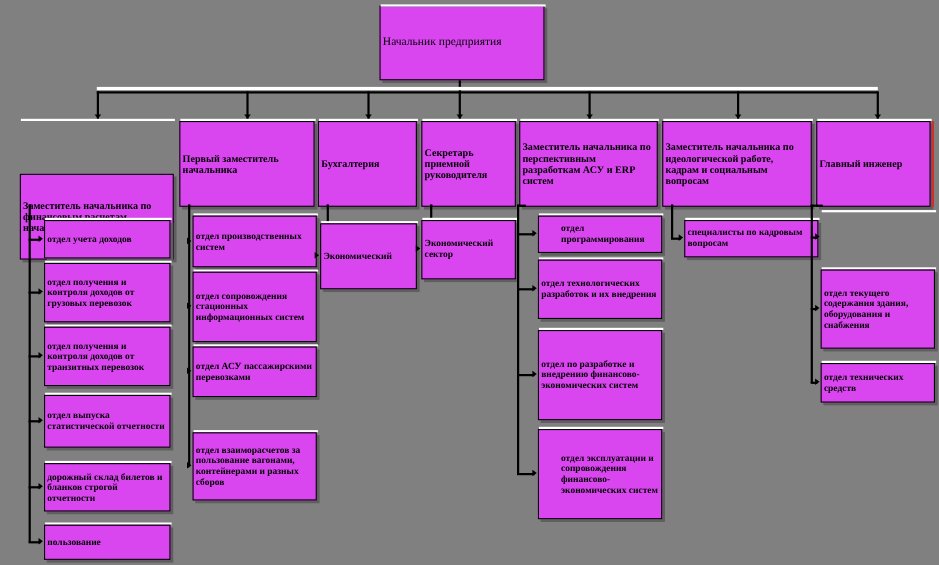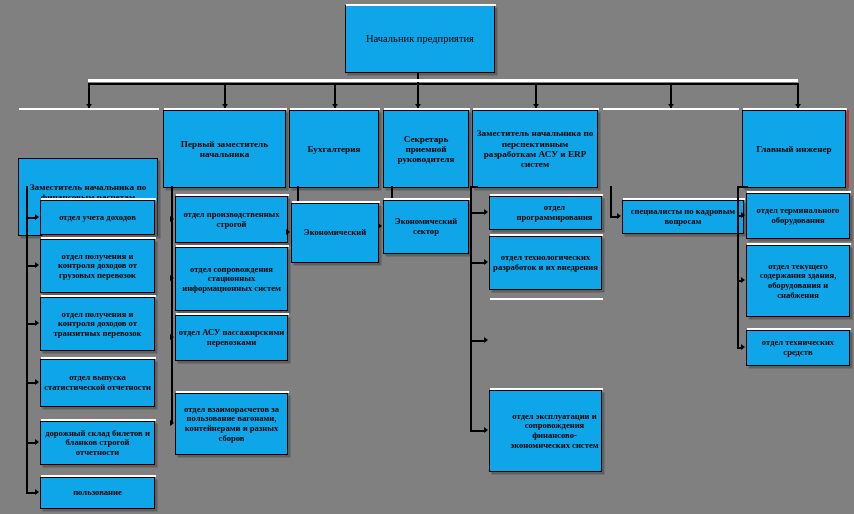--- a/index.html
+++ b/index.html
@@ -7,28 +7,28 @@
     width:854px;height:514px;
     background:#808080;
     font-family:"Liberation Serif","DejaVu Serif",serif;
     overflow:hidden;
     position:relative;
   }
   #canvas{position:absolute;left:0;top:0;width:854px;height:514px;}
 
   .box{
     position:absolute;
-    background:#0ea5e9;
+    background:#d946ef;
     border:1.5px solid #000;
     box-shadow:2.5px 2.5px 0 #5f5f5f;
     box-sizing:border-box;
     display:flex;
     align-items:center;
     justify-content:center;
-    text-align:center;
+    text-align:left;
     color:#000;
     line-height:1.12;
     padding:1px 2px;
   }
   .box span{display:block;width:100%;}
 
   .lvl1{font-size:10.5px;}
   .lvl2{font-size:9.2px;font-weight:bold;}
   .lvl3{font-size:8.6px;font-weight:bold;}
 
@@ -89,20 +89,23 @@
     </div>
     <div class="line vline" style="left: 535px; top: 83px; height: 27px;"></div>
     <div class="arrowdn" style="left: 533px; top: 104px;"></div>
     <div class="hi" style="left: 473px; top: 108px; width: 126px; height: 2px;"></div>
     <div class="box lvl2" style="left: 472px; top: 110px; width: 126px; height: 78px;">
       <span>Заместитель начальника по перспективным разработкам АСУ и ERP систем</span>
     </div>
     <div class="line vline" style="left: 670px; top: 83px; height: 27px;"></div>
     <div class="arrowdn" style="left: 668px; top: 104px;"></div>
     <div class="hi" style="left: 603px; top: 108px; width: 136px; height: 2px;"></div>
+    <div class="box lvl2" style="left: 602px; top: 110px; width: 136px; height: 78px;">
+      <span>Заместитель начальника по идеологической работе, кадрам и социальным вопросам</span>
+    </div>
     <div class="line vline" style="left: 797px; top: 83px; height: 27px;"></div>
     <div class="arrowdn" style="left: 795px; top: 104px;"></div>
     <div class="hi" style="left: 743px; top: 108px; width: 104px; height: 2px;"></div>
     <div class="box lvl2" style="left: 742px; top: 110px; width: 104px; height: 78px;">
       <span>Главный инженер</span>
     </div>
     <div class="redbar" style="left: 847px; top: 110px; height: 78px;"></div>
     <div class="line vline" style="left: 26px; top: 186px; height: 307px;"></div>
     <div class="line hline" style="left: 26px; top: 186px; width: 2px;"></div>
     <div class="line hline" style="left: 26px; top: 216.5px; width: 11px;"></div>
@@ -140,21 +143,21 @@
     <div class="hi" style="left: 41px; top: 475px; width: 115px; height: 2px;"></div>
     <div class="box lvl3" style="left: 40px; top: 477px; width: 115px; height: 32px;">
       <span>пользование</span>
     </div>
     <div class="line vline" style="left: 171px; top: 186px; height: 238px;"></div>
     <div class="line hline" style="left: 171px; top: 186px; width: 2px;"></div>
     <div class="line hline" style="left: 171px; top: 218.5px; width: 1px;"></div>
     <div class="arrow" style="left: 170px; top: 215.5px;"></div>
     <div class="hi" style="left: 176px; top: 194px; width: 113px; height: 2px;"></div>
     <div class="box lvl3" style="left: 175px; top: 196px; width: 113px; height: 47px;">
-      <span>отдел производственных строгой</span>
+      <span>отдел производственных систем</span>
     </div>
     <div class="line hline" style="left: 171px; top: 278px; width: 1px;"></div>
     <div class="arrow" style="left: 170px; top: 275px;"></div>
     <div class="hi" style="left: 176px; top: 245px; width: 113px; height: 2px;"></div>
     <div class="box lvl3" style="left: 175px; top: 247px; width: 113px; height: 64px;">
       <span>отдел сопровождения стационных информационных систем</span>
     </div>
     <div class="line hline" style="left: 171px; top: 337px; width: 1px;"></div>
     <div class="arrow" style="left: 170px; top: 334px;"></div>
     <div class="hi" style="left: 176px; top: 313px; width: 113px; height: 2px;"></div>
@@ -193,42 +196,42 @@
     </div>
     <div class="line hline" style="left: 470px; top: 262px; width: 16px;"></div>
     <div class="arrow" style="left: 484px; top: 259px;"></div>
     <div class="hi" style="left: 490px; top: 234px; width: 113px; height: 2px;"></div>
     <div class="box lvl3" style="left: 489px; top: 236px; width: 113px; height: 54px;">
       <span>отдел технологических разработок и их внедрения</span>
     </div>
     <div class="line hline" style="left: 470px; top: 340px; width: 16px;"></div>
     <div class="arrow" style="left: 484px; top: 337px;"></div>
     <div class="hi" style="left: 490px; top: 298px; width: 113px; height: 2px;"></div>
+    <div class="box lvl3" style="left: 489px; top: 300px; width: 113px; height: 82px;">
+      <span>отдел по разработке и внедрению финансово-экономических систем</span>
+    </div>
     <div class="line hline" style="left: 470px; top: 430px; width: 16px;"></div>
     <div class="arrow" style="left: 484px; top: 427px;"></div>
     <div class="hi" style="left: 490px; top: 388px; width: 113px; height: 2px;"></div>
     <div class="box lvl3" style="left: 489px; top: 390px; width: 113px; height: 82px; padding-left: 20px;">
       <span>отдел эксплуатации и сопровождения финансово-экономических систем</span>
     </div>
     <div class="line vline" style="left: 610px; top: 186px; height: 31px;"></div>
     <div class="line hline" style="left: 610px; top: 186px; width: 2px;"></div>
     <div class="line hline" style="left: 610px; top: 216px; width: 9px;"></div>
     <div class="arrow" style="left: 617px; top: 213px;"></div>
     <div class="hi" style="left: 623px; top: 198px; width: 122px; height: 2px;"></div>
     <div class="box lvl3" style="left: 622px; top: 200px; width: 122px; height: 34px;">
       <span>специалисты по кадровым вопросам</span>
     </div>
     <div class="line vline" style="left: 737px; top: 186px; height: 162px;"></div>
     <div class="line hline" style="left: 737px; top: 186px; width: 11px;"></div>
     <div class="line hline" style="left: 737px; top: 215px; width: 6px;"></div>
     <div class="arrow" style="left: 741px; top: 212px;"></div>
     <div class="hi" style="left: 747px; top: 191px; width: 104px; height: 2px;"></div>
-    <div class="box lvl3" style="left: 746px; top: 193px; width: 104px; height: 46px;">
-      <span>отдел терминального оборудования</span>
-    </div>
     <div class="line hline" style="left: 737px; top: 280px; width: 6px;"></div>
     <div class="arrow" style="left: 741px; top: 277px;"></div>
     <div class="hi" style="left: 747px; top: 243px; width: 104px; height: 2px;"></div>
     <div class="box lvl3" style="left: 746px; top: 245px; width: 104px; height: 72px;">
       <span>отдел текущего содержания здания, оборудования и снабжения</span>
     </div>
     <div class="line hline" style="left: 737px; top: 347px; width: 6px;"></div>
     <div class="arrow" style="left: 741px; top: 344px;"></div>
     <div class="hi" style="left: 747px; top: 328px; width: 104px; height: 2px;"></div>
     <div class="box lvl3" style="left: 746px; top: 330px; width: 104px; height: 36px;">

